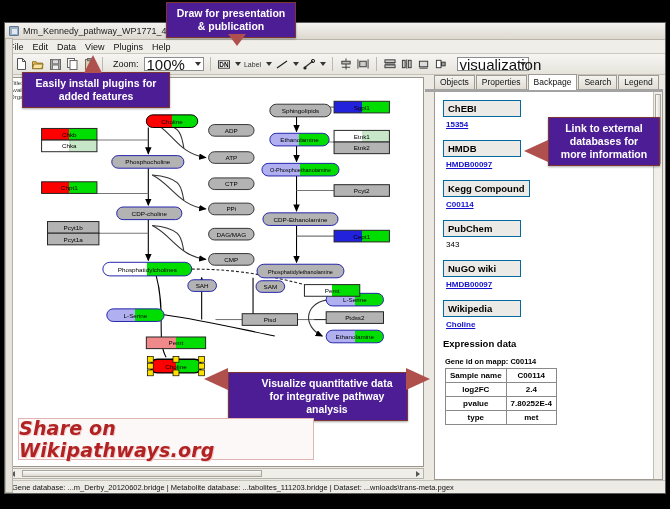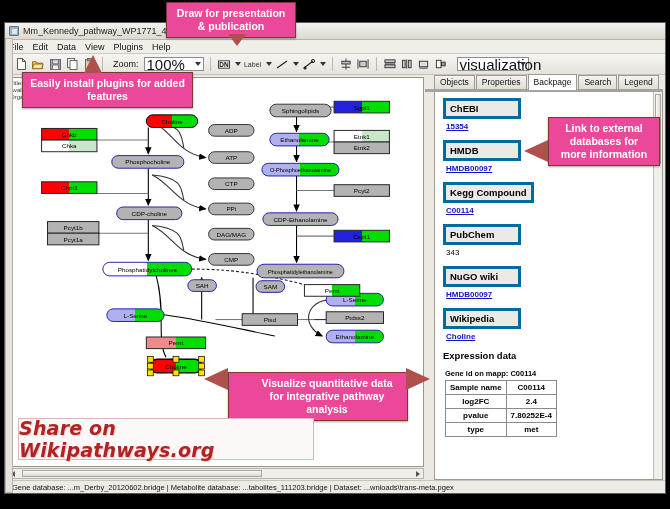--- a/index.html
+++ b/index.html
@@ -80,21 +80,21 @@
               border-bottom:3px solid #a3a3a3; padding-left:9px; }
   .tab { font-size:8.5px; padding:1px 5px 1px 5px; border:1px solid #9e9a91;
          border-bottom:none; background:linear-gradient(#f4f3ef,#e0ddd5); color:#111;
          margin-right:1px; line-height:11px; }
   .tab.active { background:#fff; font-weight:normal; position:relative; top:1px;
                 padding-top:2px; padding-bottom:2px; }
 
   .backpage { flex:1; background:#fff; border:1px solid #9e9a91; border-top:none;
               margin-left:9px; position:relative; overflow:hidden; padding:6px 0 0 8px; }
   .bp-head {
-    display:inline-block; min-width:78px; border:3px solid #0369a1;
+    display:inline-block; min-width:78px; border:1px solid #0369a1;
     background:#eceae6; font-weight:bold; font-size:9.5px; color:#000;
     padding:2px 4px; margin-bottom:3px;
   }
   .bp-link { font-size:8px; color:#1111cc; text-decoration:underline; display:block;
              margin:0 0 9px 3px; font-weight:bold; }
   .bp-plain { font-size:8px; color:#000; display:block; margin:0 0 9px 3px; }
   .bp-title { font-weight:bold; font-size:9.5px; color:#000; margin:2px 0 8px 0; }
   .bp-gene { font-size:7.5px; color:#000; margin:0 0 2px 2px; font-weight:bold; }
 
   table.exp { border-collapse:collapse; margin-left:2px; }
@@ -111,21 +111,21 @@
   
   .statusbar { height:13px; background:#edebe5; border-top:1px solid #c7c3ba;
                display:flex; align-items:center; font-size:7.5px; color:#111;
                padding-left:3px; }
 
   
   #pathway { position:absolute; left:0; top:0; width:100%; height:100%; }
 
   
   .callout {
-    position:absolute; background:#ec4899; border:1px solid #7e3633;
+    position:absolute; background:#4c1d95; border:1px solid #7e3633;
     color:#fff; font-weight:bold; text-align:center;
     font-size:10.5px; line-height:13px; padding:4px 7px;
     box-shadow:0 1px 2px rgba(0,0,0,.35);
   }
   .co-arrow { position:absolute; width:0; height:0; }
 
   .share-box {
     position:absolute; left:18px; top:418px; width:296px; height:42px;
     background:#fdf8f8; border:1px solid #e0b4b2;
     display:flex; align-items:center; justify-content:center;
@@ -572,21 +572,21 @@
 
     <div class="statusbar">
       <span>| Gene database: ...m_Derby_20120602.bridge | Metabolite database: ...tabolites_111203.bridge | Dataset: ...wnloads\trans-meta.pgex</span>
     </div>
   </div>
 
   <div class="callout" style="left:166px; top:2px; width:130px;">Draw for presentation &amp; publication</div>
   <div class="co-arrow" style="left:228px; top:34px;
        border-left:9px solid transparent;border-right:9px solid transparent;border-top:12px solid #b0504c;"></div>
 
-  <div class="callout" style="left:22px; top:72px; width:171px;">Easily install plugins for added features</div>
+  <div class="callout" style="left:22px; top:72px; width:148px;">Easily install plugins for added features</div>
   <div class="co-arrow" style="left:84px; top:55px;
        border-left:9px solid transparent;border-right:9px solid transparent;border-bottom:18px solid #b0504c;"></div>
 
   <div class="callout" style="left:548px; top:117px; width:112px;">Link  to external databases  for more information</div>
   <div class="co-arrow" style="left:524px; top:140px;
        border-top:11px solid transparent;border-bottom:11px solid transparent;border-right:24px solid #b0504c;"></div>
 
   <div class="callout" style="left:228px; top:372px; width:180px;padding-left:25px;">Visualize quantitative data  for integrative pathway analysis</div>
   <div class="co-arrow" style="left:204px; top:368px;
        border-top:11px solid transparent;border-bottom:11px solid transparent;border-right:24px solid #b0504c;"></div>

